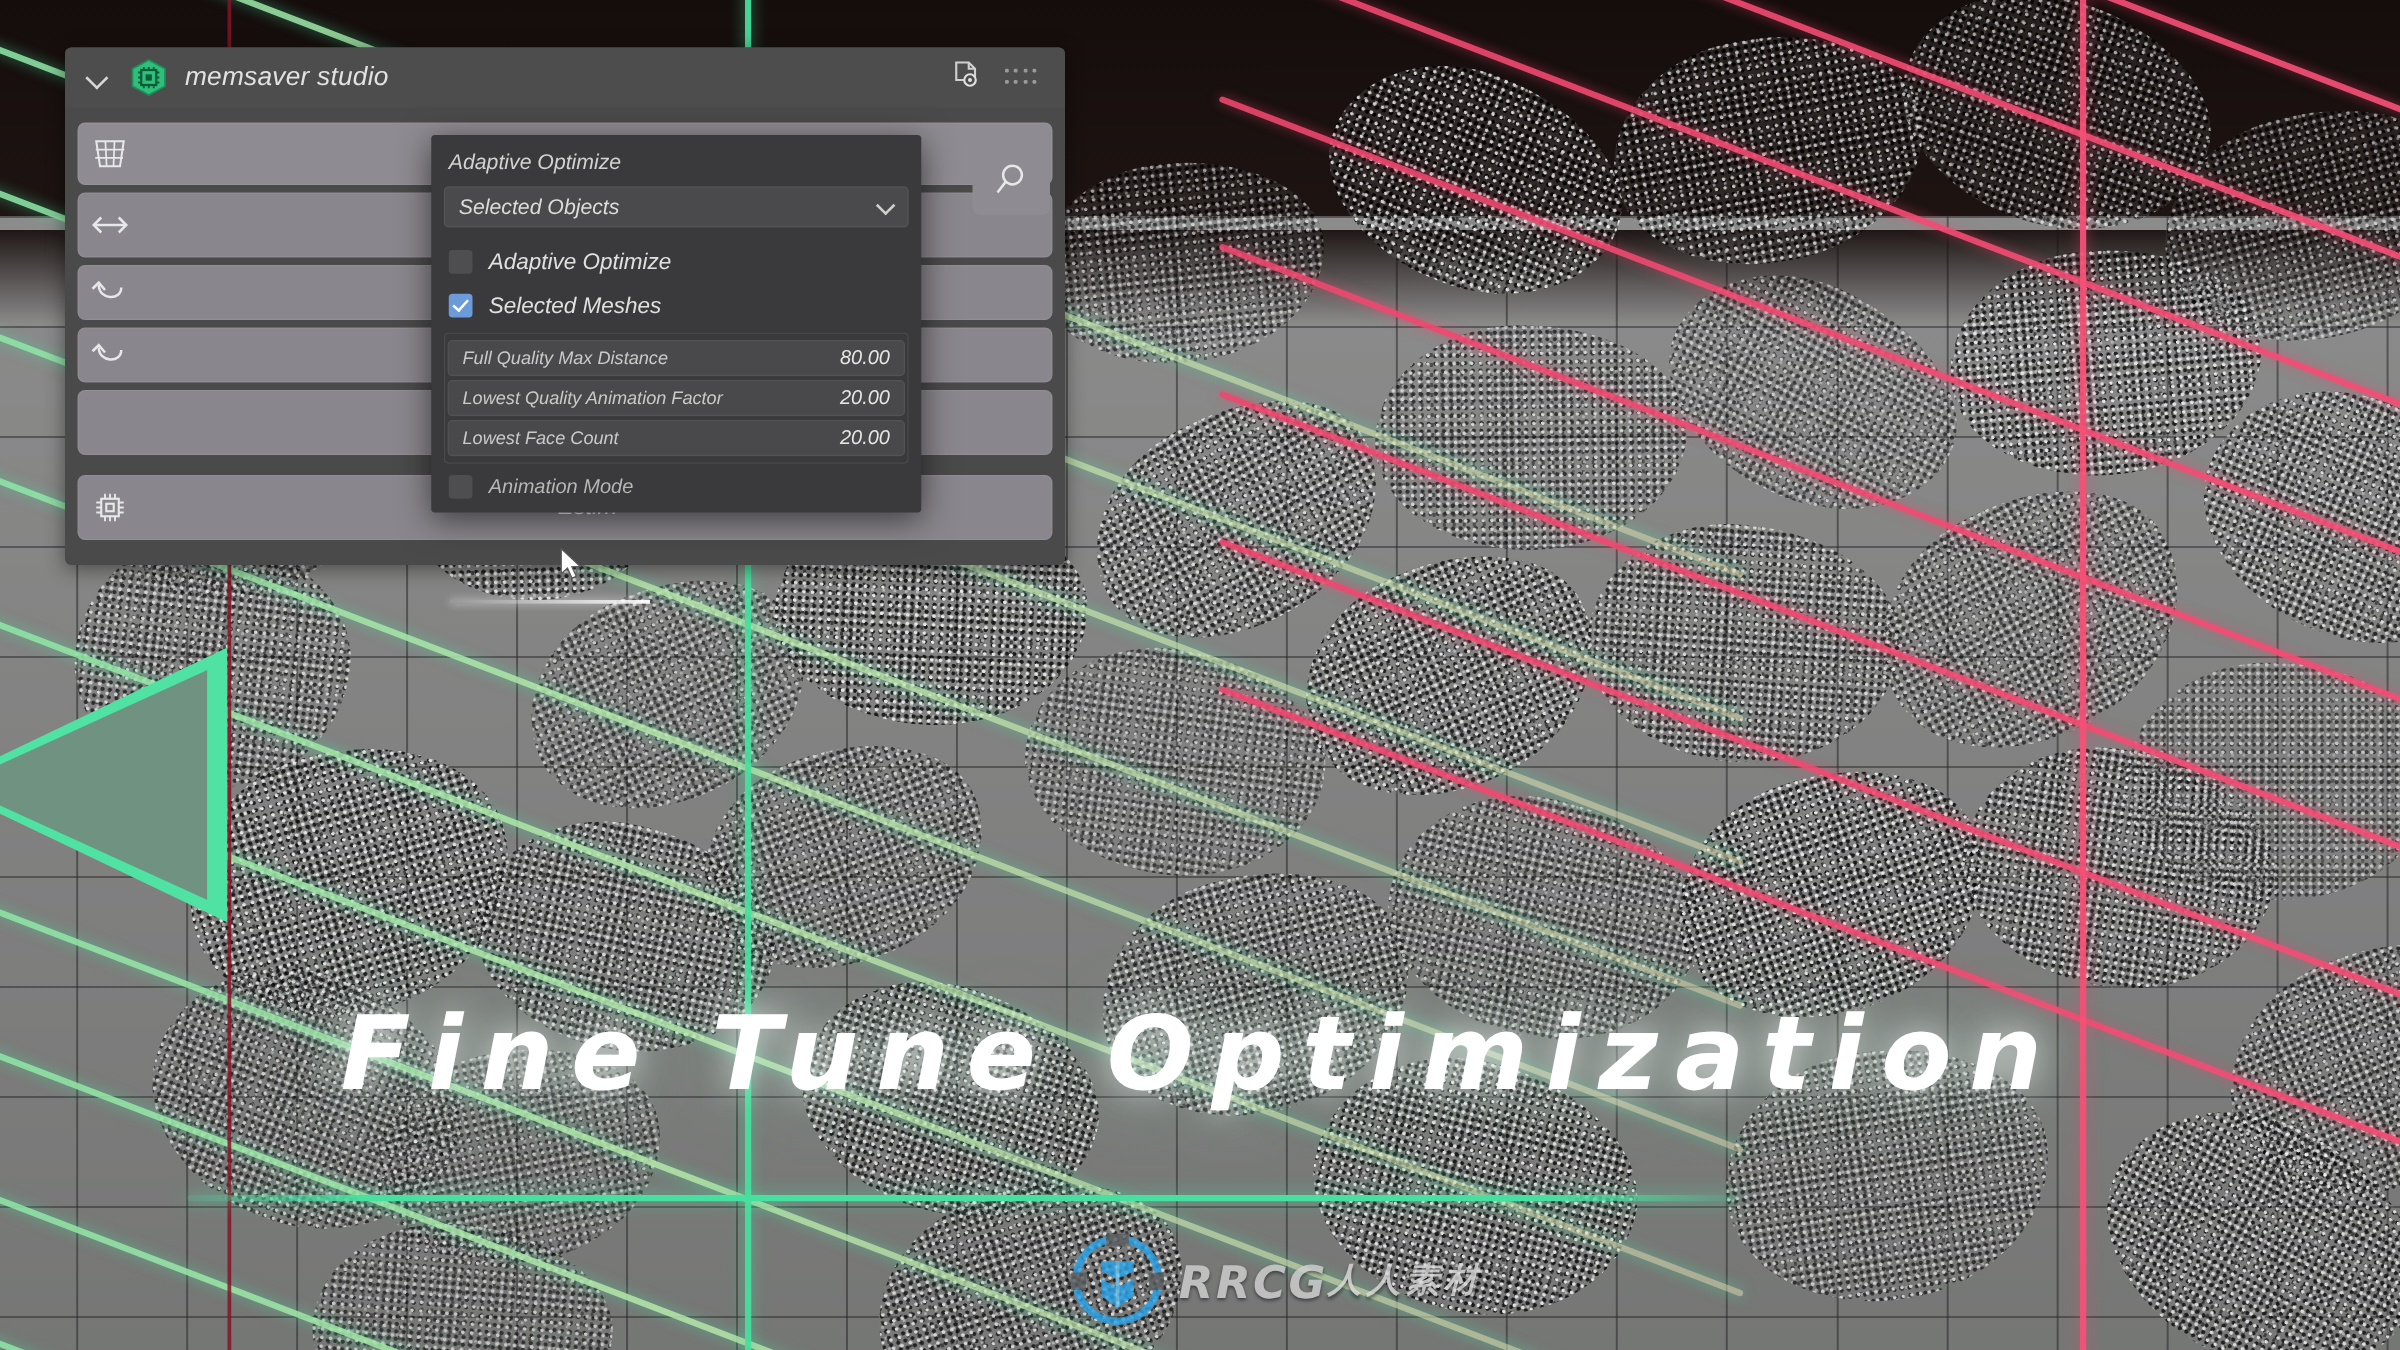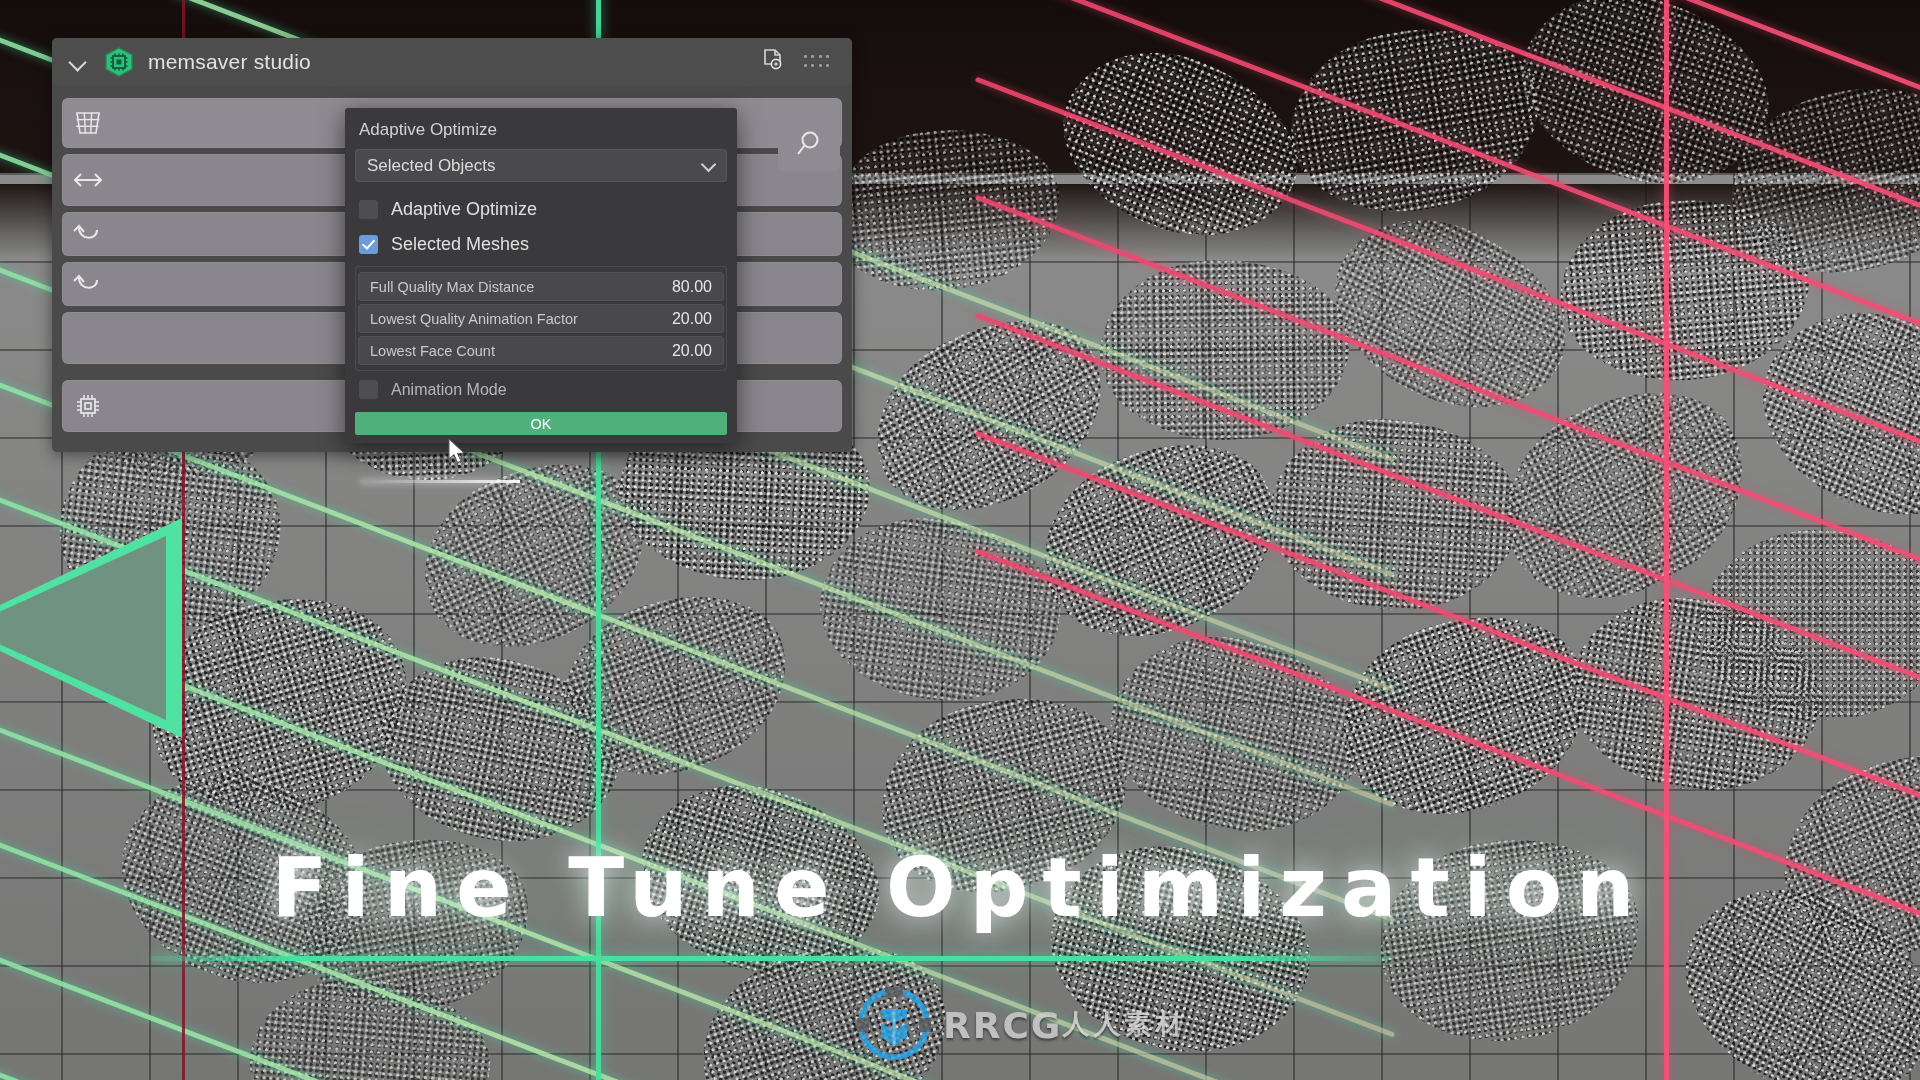--- a/index.html
+++ b/index.html
@@ -2,21 +2,21 @@
 <html><head>
 <meta charset="utf-8">
 <style>
   html,body{margin:0;padding:0;}
   body{
     width:1920px;height:1080px;overflow:hidden;position:relative;
     background:#3c3c3c;
     font-family:"Liberation Sans", sans-serif;
     -webkit-font-smoothing:antialiased;
   }
-  .stage{position:absolute;inset:0;overflow:hidden;}
+  .stage{position:absolute;inset:0;overflow:hidden;font-style:italic;}
 
   
   .viewport{position:absolute;inset:0;background:#1b1513;}
   .floor{
     position:absolute;left:-6%;top:16%;width:118%;height:92%;
     background:
       linear-gradient(to bottom, rgba(150,150,150,.92), rgba(120,122,120,.95));
   }
   .floor:before{
     content:"";position:absolute;inset:0;
@@ -140,21 +140,21 @@
   .numrow .nm{font-size:14.5px;color:#cacaca;}
   .numrow .vl{margin-left:auto;font-size:16px;color:#e6e6e6;}
   .okbtn{
     margin:6px 10px 4px 10px;height:23px;border-radius:2px;background:#4fb07c;
     display:flex;align-items:center;justify-content:center;color:#ffffff;font-size:14.5px;
   }
   .cursor{position:absolute;left:448px;top:438px;width:20px;height:28px;pointer-events:none;}
 
   
   .big-title{
-    position:absolute;left:0;right:0;top:840px;text-align:center;
+    position:absolute;left:0;right:0;top:796px;text-align:center;
     font-size:82px;font-weight:700;color:#ffffff;letter-spacing:14px;
     text-shadow:0 0 26px rgba(255,255,255,.65), 0 0 60px rgba(150,255,210,.35);
     font-family:"DejaVu Sans", sans-serif;
   }
   .title-rule{
     position:absolute;left:150px;width:1240px;top:956px;height:5px;border-radius:3px;
     background:linear-gradient(to right, rgba(70,225,160,.25), rgba(70,225,160,1) 12%, rgba(70,225,160,1) 88%, rgba(70,225,160,.2));
     box-shadow:0 0 14px rgba(70,225,160,.6);
   }
 
@@ -410,21 +410,20 @@
         <span class="nm">Lowest Face Count</span>
         <span class="vl">20.00</span>
       </div>
     </div>
 
     <div class="cbrow dim">
       <span class="cbox"></span>
       <span class="t">Animation Mode</span>
     </div>
 
-    <div class="okbtn">OK</div>
   </div>
 
   <span class="cursor">
     <svg width="20" height="28" viewBox="0 0 20 28">
       <polygon points="1,1 1,21 6,16.5 9.5,24.5 13,23 9.5,15.5 16,15" fill="#ffffff" stroke="#5a5a5a" stroke-width="1"></polygon>
     </svg>
   </span>
 
   <div class="big-title">Fine Tune Optimization</div>
   <div class="title-rule"></div>

